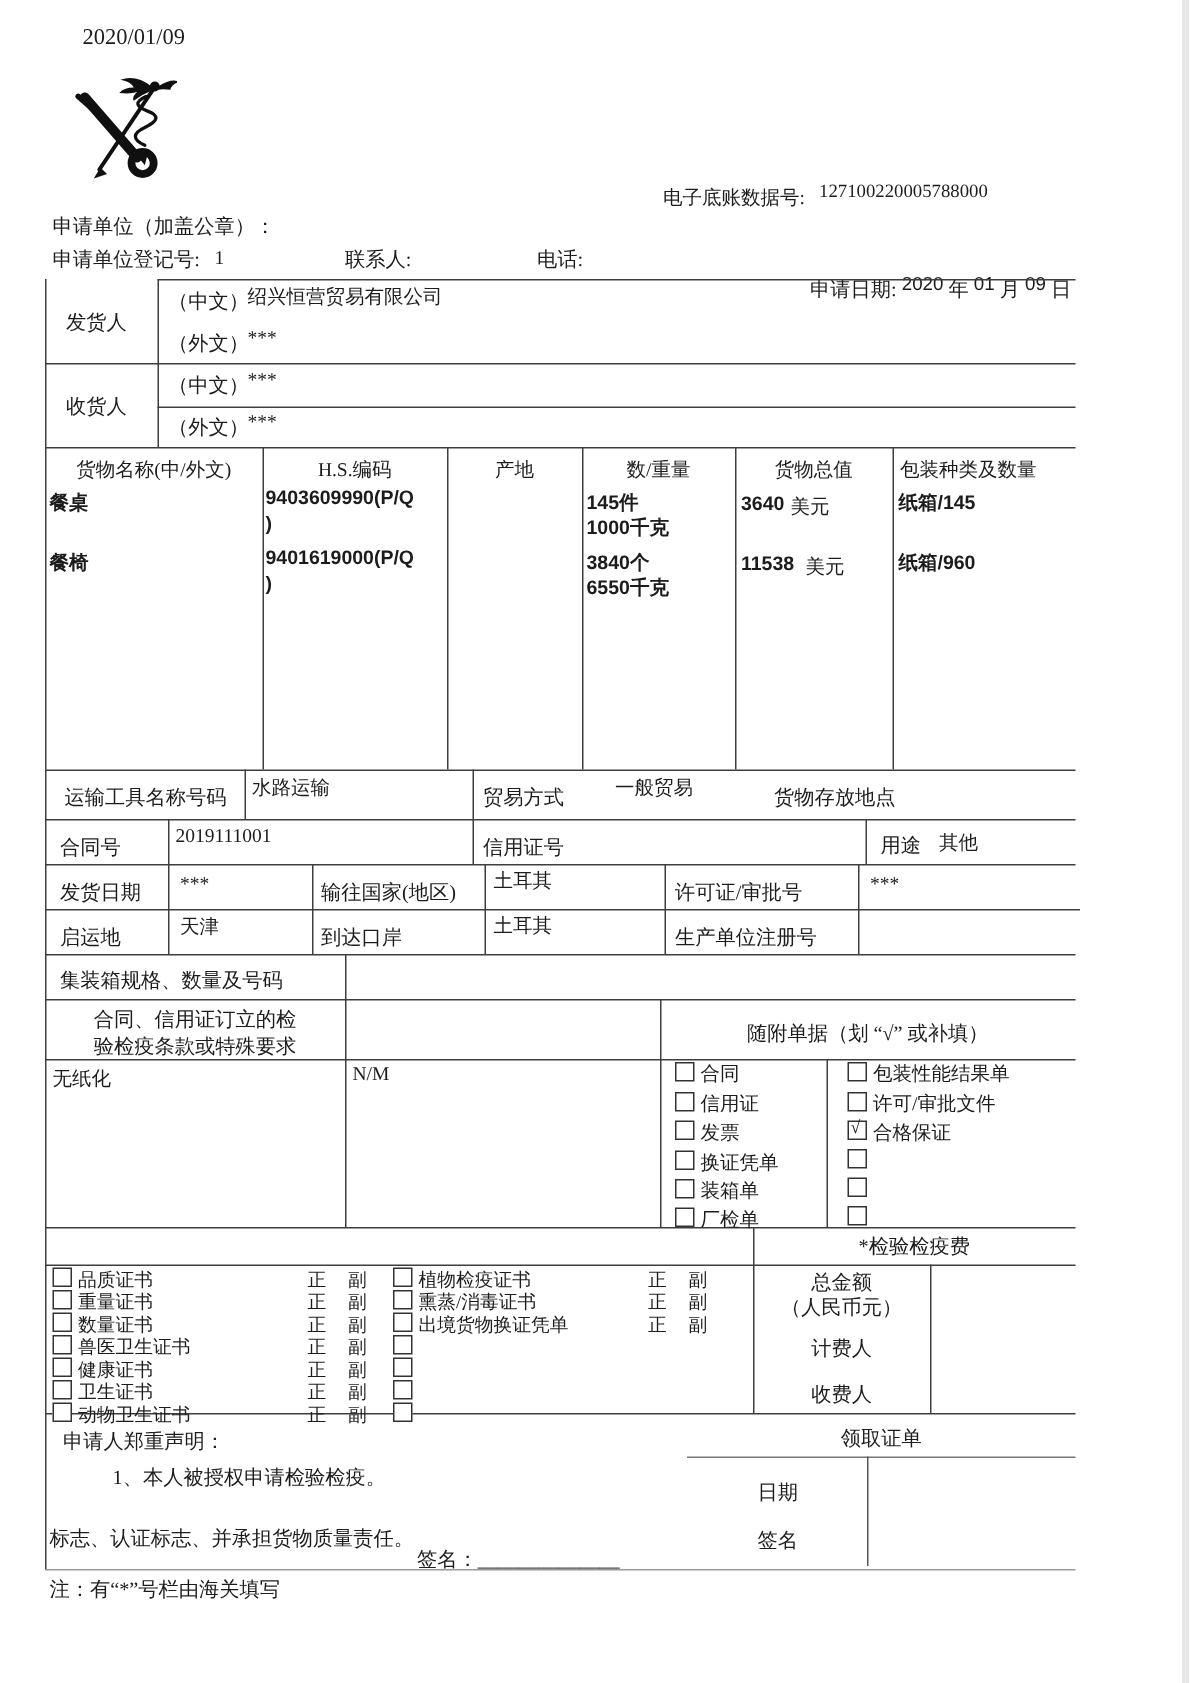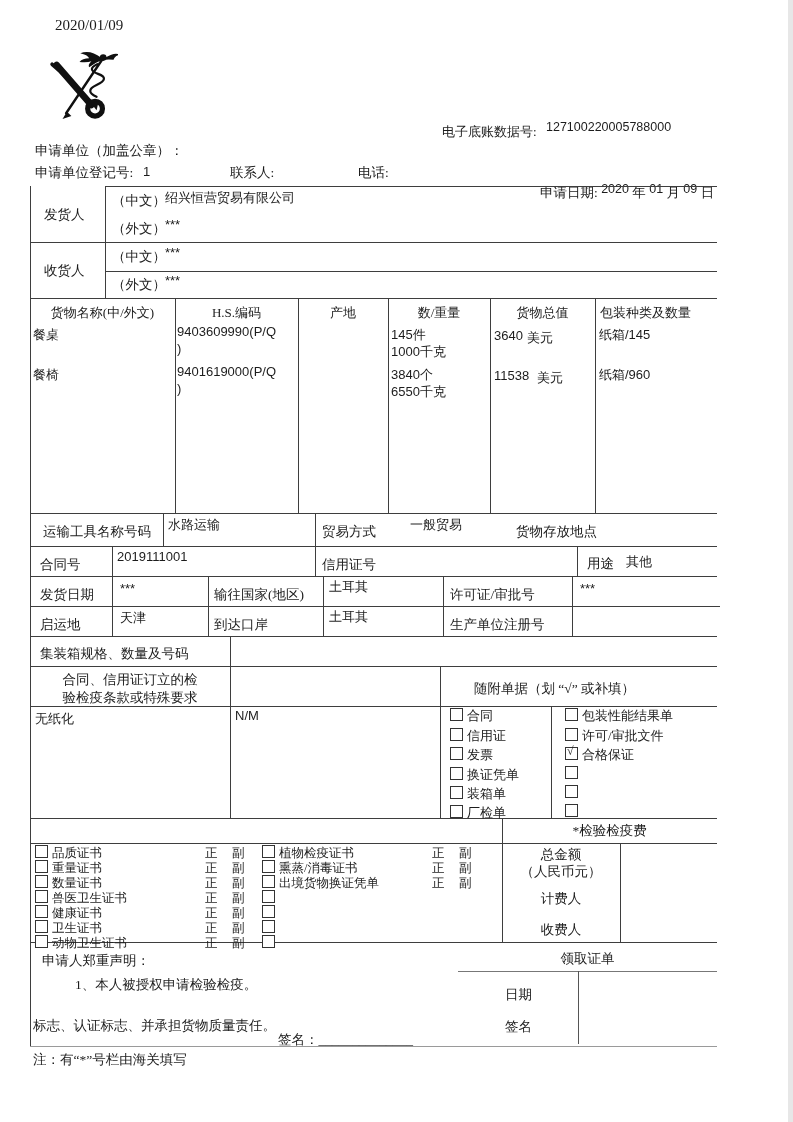--- a/index.html
+++ b/index.html
@@ -3,22 +3,22 @@
 <meta charset="utf-8">
 <style>
   html,body{margin:0;padding:0;background:#ffffff}
   #page{position:relative;width:793px;height:1122px;background:#fff;
         font-family:"Liberation Serif","DejaVu Serif",serif;color:#1c1c1c;overflow:hidden}
   .abs{position:absolute;white-space:nowrap}
   .hl{position:absolute;height:1px;background:#3e3e3e}
   .vl{position:absolute;width:1px;background:#3e3e3e}
   .lb{font-size:13.5px}
   .sm{font-size:13px}
-  .v{font-family:Liberation Sans, sans-serif;font-size:13px}
-  .gv{font-family:"Liberation Sans","DejaVu Sans",sans-serif;font-weight:normal;font-size:13px}
+  .v{font-family:Liberation Serif, serif;font-size:13px}
+  .gv{font-family:"Liberation Sans","DejaVu Sans",sans-serif;font-weight:bold;font-size:13px}
   .ctr{text-align:center}
   .title{font-size:26px;font-weight:bold;letter-spacing:2px}
   .subtitle{font-size:23px;font-weight:bold;letter-spacing:2px}
   .sup{position:relative;top:-4px;font-family:"Liberation Sans",sans-serif;font-size:12.5px}
   .cb{display:inline-block;width:11px;height:11px;border:1px solid #333;background:#fff;
       vertical-align:-1px;position:relative}
   .cb i{position:absolute;left:1px;top:-4px;font-style:normal;font-size:12px;font-weight:bold}
   .doc{font-size:13px}
   .doc .cl{margin-left:4px}
   .cert{position:absolute;width:230px;font-size:12.5px}
@@ -171,21 +171,21 @@
 
   <div class="vl" style="left:30px;top:666px;height:152px"></div>
   <div class="vl" style="left:230px;top:666px;height:152px"></div>
   <div class="vl" style="left:440px;top:666px;height:152px"></div>
   <div class="vl" style="left:551px;top:706px;height:112px"></div>
   <div class="hl" style="left:30px;top:706px;width:687px"></div>
   <div class="hl" style="left:30px;top:818px;width:687px"></div>
 
   <div class="abs lb ctr" style="left:30px;top:671px;width:200px">合同、信用证订立的检</div>
   <div class="abs lb ctr" style="left:30px;top:689px;width:200px">验检疫条款或特殊要求</div>
-  <div class="abs lb ctr" style="left:416px;top:680px;width:277px">随附单据（划 “√” 或补填）</div>
+  <div class="abs lb ctr" style="left:440px;top:680px;width:277px">随附单据（划 “√” 或补填）</div>
 
   <div class="abs v" style="left:35px;top:710px">无纸化</div>
   <div class="abs v" style="left:235px;top:708px">N/M</div>
 
   <div class="abs doc" style="left:450px;top:707px"><span class="cb"><i></i></span><span class="cl">合同</span></div>
   <div class="abs doc" style="left:450px;top:727px"><span class="cb"><i></i></span><span class="cl">信用证</span></div>
   <div class="abs doc" style="left:450px;top:746px"><span class="cb"><i></i></span><span class="cl">发票</span></div>
   <div class="abs doc" style="left:450px;top:766px"><span class="cb"><i></i></span><span class="cl">换证凭单</span></div>
   <div class="abs doc" style="left:450px;top:785px"><span class="cb"><i></i></span><span class="cl">装箱单</span></div>
   <div class="abs doc" style="left:450px;top:804px"><span class="cb"><i></i></span><span class="cl">厂检单</span></div>

